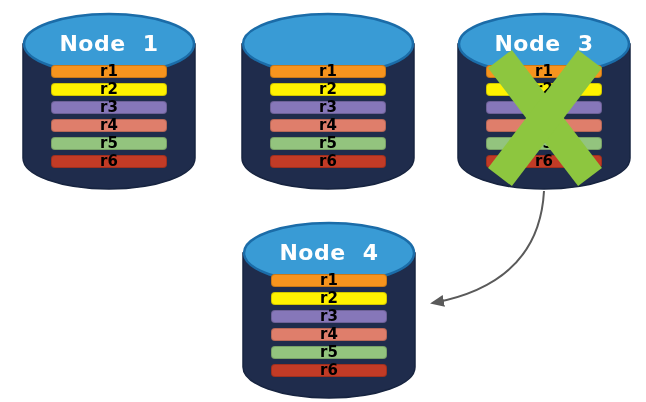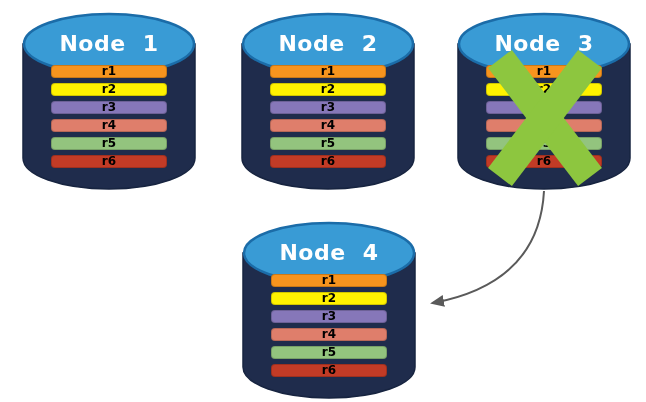--- a/index.html
+++ b/index.html
@@ -43,21 +43,21 @@
   .bar {
     height: 13px;
     border-radius: 4px;
     border: 1px solid rgba(0,0,0,0.18);
     box-sizing: border-box;
     display: flex;
     align-items: center;
     justify-content: center;
   }
   .bar span {
-    font-size: 12px;
+    font-size: 15px;
     font-weight: bold;
     color: #000000;
     line-height: 11px;
   }
 
   .x-overlay { position: absolute; left: 0; top: 0; width: 176px; height: 180px; }
 
   .arrow-layer {
     position: absolute;
     left: 0; top: 0;
@@ -96,21 +96,20 @@
           <span>r6</span>
         </div>
     </div>
   </div>
 
   <div class="node node-2">
     <svg class="cyl" viewBox="0 0 176 180">
       <path stroke-width="1.5" d="M2,33 L2,147 C2,164.5 40.5,178 88,178 C135.5,178 174,164.5 174,147 L174,33 Z" fill="#1f2c4c" stroke="#172440"></path>
       <ellipse cx="88" cy="33" rx="85" ry="30" stroke-width="2.5" fill="#399bd5" stroke="#1b6ca8"></ellipse>
     </svg>
-    <div class="title">Node 2</div>
     <div class="bars">
       <div class="bar" style="background-color: rgb(247, 148, 30);">
           <span>r1</span>
         </div>
       <div class="bar" style="background-color: rgb(255, 242, 0);">
           <span>r2</span>
         </div>
       <div class="bar" style="background-color: rgb(134, 119, 185);">
           <span>r3</span>
         </div>

